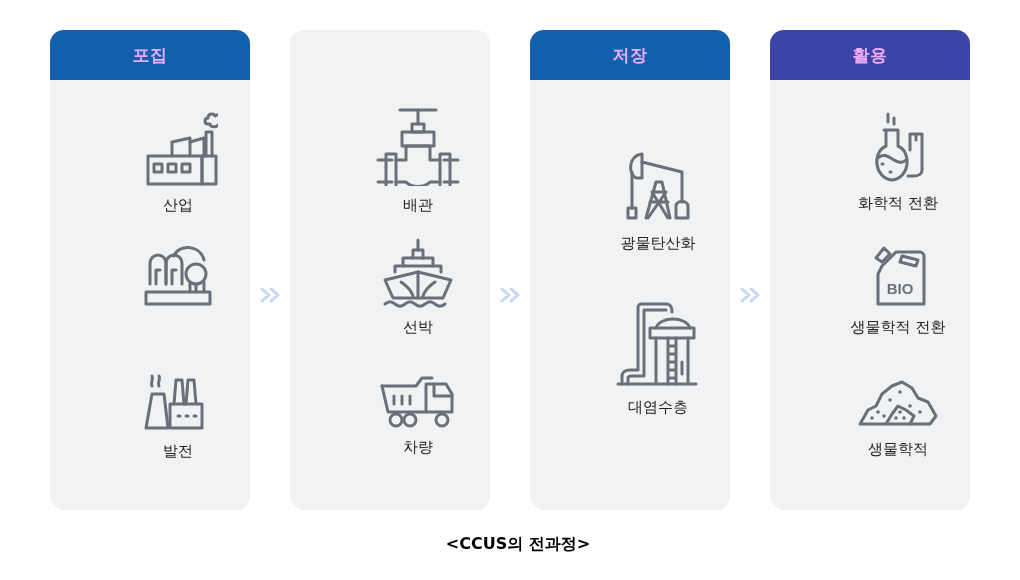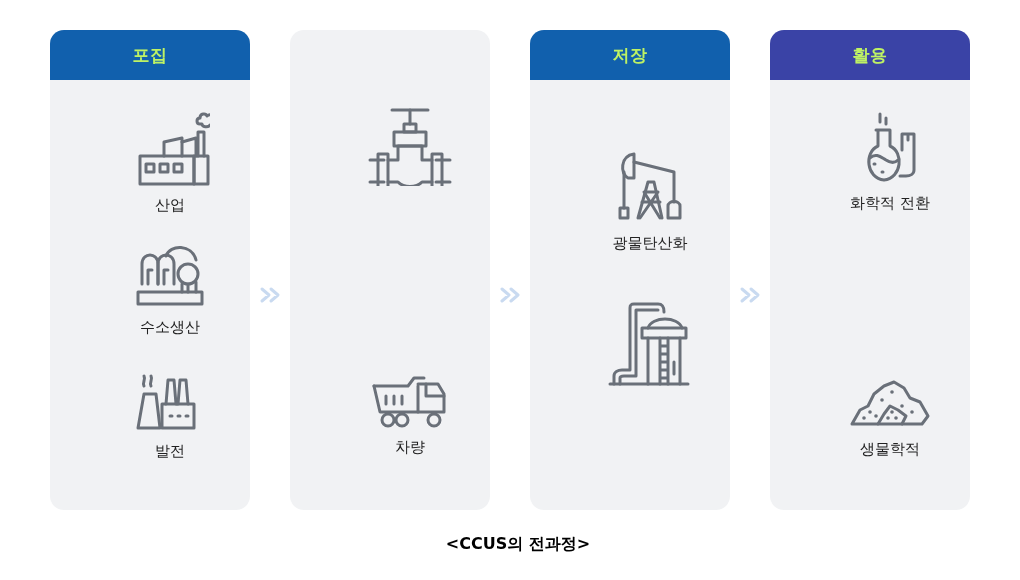--- a/index.html
+++ b/index.html
@@ -1,19 +1,19 @@
 <!DOCTYPE html>
 <html><head>
 <meta charset="utf-8">
 <style>
   html,body{margin:0;padding:0;background:#ffffff;}
   body{width:1020px;height:580px;position:relative;overflow:hidden;font-family:"DejaVu Sans","Liberation Sans",sans-serif;}
   .card{position:absolute;top:30px;width:200px;height:480px;background:#f1f2f4;border-radius:14px;overflow:hidden;}
-  .card-head{height:50px;line-height:50px;text-align:center;color:#bef264;font-weight:bold;font-size:17px;letter-spacing:0.5px;}
-  .item{position:absolute;left:8px;width:224px;text-align:center;}
+  .card-head{height:50px;line-height:50px;text-align:center;color:#f0abfc;font-weight:bold;font-size:17px;letter-spacing:0.5px;}
+  .item{position:absolute;left:16px;width:224px;text-align:center;}
   .item svg{display:block;margin:0 auto;}
   .item .lbl{margin-top:10px;font-size:15px;color:#222;}
   .arrow{position:absolute;top:284px;width:24px;height:22px;}
   .caption{position:absolute;left:0;width:1020px;top:534px;text-align:center;font-weight:bold;font-size:16px;color:#000000;padding-left:8px;}
   .ico{stroke:#6a7079;fill:none;stroke-width:3;stroke-linejoin:round;stroke-linecap:round;}
 </style>
 </head>
 <body>
 
 <div class="card" style="left:50px">
@@ -42,21 +42,20 @@
         <path d="M28 42 V22 c0-12 16-12 16 0 V42"></path>
         <path d="M18 42 V28 H22"></path>
           <path d="M34 42 V28 H38"></path>
         <path d="M36 14 c4-12 26-12 30 4"></path>
         <circle cx="58" cy="32" r="10"></circle>
         <path d="M58 42 V50"></path>
           <path d="M52 42 V50"></path>
           <path d="M66 40 V50"></path>
       </g>
     </svg>
-    <div class="lbl">수소생산</div>
   </div>
   <div class="item" style="top:334px">
     <svg width="80" height="68" viewBox="0 0 80 68">
       <g class="ico">
         <path d="M8 64 L14 30 H26 L30 64 Z"></path>
         <path d="M14 22 c-2-4 2-6 0-10"></path>
           <path d="M21 22 c-2-4 2-6 0-10"></path>
         <path d="M32 64 V40 H64 V64 Z"></path>
         <path d="M36 40 L38 16 H44 L46 40"></path>
         <path d="M48 40 L50 16 H56 L58 40"></path>
@@ -79,20 +78,37 @@
           <path d="M42 2 V16"></path>
         <rect x="36" y="16" width="12" height="8"></rect>
         <rect x="26" y="24" width="32" height="14"></rect>
         <path d="M2 52 H16 M2 74 H16 M68 52 H82 M68 74 H82"></path>
         <rect x="10" y="46" width="10" height="34"></rect>
         <rect x="64" y="46" width="10" height="34"></rect>
         <path d="M20 52 H30 V38 H54 V52 H64"></path>
         <path d="M20 74 H30 c6 6 18 6 24 0 H64"></path>
       </g>
     </svg>
+    <div class="lbl">배관</div>
+  </div>
+  <div class="item" style="top:208px">
+    <svg width="70" height="70" viewBox="0 0 70 70">
+      <g class="ico">
+        <path d="M35 2 V12"></path>
+          <path d="M30 20 V12 H40 V20"></path>
+        <path d="M20 28 V20 H50 V28"></path>
+          <path d="M12 34 V28 H58 V34"></path>
+        <path d="M2 42 L35 34 L68 42 L60 60 H10 Z"></path>
+        <path d="M35 34 V60"></path>
+        <path d="M18 44 c6 4 10 8 12 14"></path>
+          <path d="M52 44 c-6 4 -10 8 -12 14"></path>
+        <path d="M2 66 c4 -3 6 -3 10 0 c4 3 6 3 10 0 c4 -3 6 -3 10 0 c4 3 6 3 10 0 c4 -3 6 -3 10 0 c4 3 6 3 10 0"></path>
+      </g>
+    </svg>
+    <div class="lbl">선박</div>
   </div>
   <div class="item" style="top:346px">
     <svg width="76" height="52" viewBox="0 0 76 52">
       <g class="ico">
         <path d="M2 10 H36 L42 2 H52"></path>
         <path d="M2 10 L8 36 H46 V10"></path>
         <path d="M46 8 H66 L72 18 V36 H46"></path>
         <path d="M54 8 V20 H72"></path>
         <path d="M14 20 V28 M22 20 V28 M30 20 V28"></path>
         <circle cx="16" cy="44" r="6"></circle>
@@ -130,40 +146,52 @@
         <path d="M2 82 H80"></path>
         <path d="M6 82 V74 c0-4 4-6 8-6 H22 V6 c0-4 2-4 4-4 H50 c4 0 6 2 6 8"></path>
         <path d="M12 82 V76 c0-2 2-2 4-2 H28 V8 H50"></path>
         <path d="M40 26 c4-12 30-12 34 0"></path>
         <path d="M34 26 H78 V36 H34 Z"></path>
         <path d="M40 36 V82 M72 36 V82"></path>
         <path d="M52 36 V82 M60 36 V82 M52 44 H60 M52 52 H60 M52 60 H60 M52 68 H60 M52 76 H60"></path>
         <path d="M66 60 V72"></path>
       </g>
     </svg>
+    <div class="lbl">대염수층</div>
   </div>
 </div>
 
 <svg class="arrow" style="left:738px" viewBox="0 0 24 22">
   <path d="M4 5 L11 11 L4 17 M13 5 L20 11 L13 17" fill="none" stroke="#c9daf0" stroke-width="3" stroke-linejoin="round" stroke-linecap="round"></path>
 </svg>
 
 <div class="card" style="left:770px">
   <div class="card-head" style="background:#3a43a6">활용</div>
   <div class="item" style="top:82px">
     <svg width="60" height="72" viewBox="0 0 60 72">
       <g class="ico">
         <path d="M20 2 V10 M26 6 V12"></path>
         <path d="M16 18 H30 M18 18 V34 c-14 6 -12 32 6 34 c18 -2 20 -28 6 -34 V18"></path>
         <path d="M10 46 c6 -6 12 0 16 2 c6 4 10 2 12 0"></path>
         <path d="M14 52 h1 M22 60 h1"></path>
         <path d="M42 22 H54 V58 c0 4 -4 6 -8 6 H40 M42 22 V38 M48 22 V28"></path>
       </g>
     </svg>
     <div class="lbl">화학적 전환</div>
+  </div>
+  <div class="item" style="top:214px">
+    <svg width="60" height="64" viewBox="0 0 60 64">
+      <g class="ico">
+        <path d="M8 14 L16 4 L22 10 L14 18 Z"></path>
+        <path d="M14 22 L28 8 H52 c2 0 4 2 4 4 V60 H10 V30 Z"></path>
+        <path d="M34 12 L50 16 L48 22 L32 18 Z"></path>
+      </g>
+      <text x="32" y="50" text-anchor="middle" font-family="'Liberation Sans',sans-serif" font-weight="bold" font-size="15" fill="#6a7079">BIO</text>
+    </svg>
+    <div class="lbl">생물학적 전환</div>
   </div>
   <div class="item" style="top:346px">
     <svg width="84" height="54" viewBox="0 0 84 54">
       <g class="ico">
         <path d="M4 48 L12 34 L20 30 L26 18 L36 10 L46 6 L56 12 L62 22 L72 26 L80 40 L74 48 Z"></path>
         <path d="M30 48 L36 38 L42 30 L50 34 L58 40 L54 48"></path>
       </g>
       <g fill="#6a7079">
         <circle cx="44" cy="16" r="1.8"></circle>
           <circle cx="34" cy="24" r="1.8"></circle>

